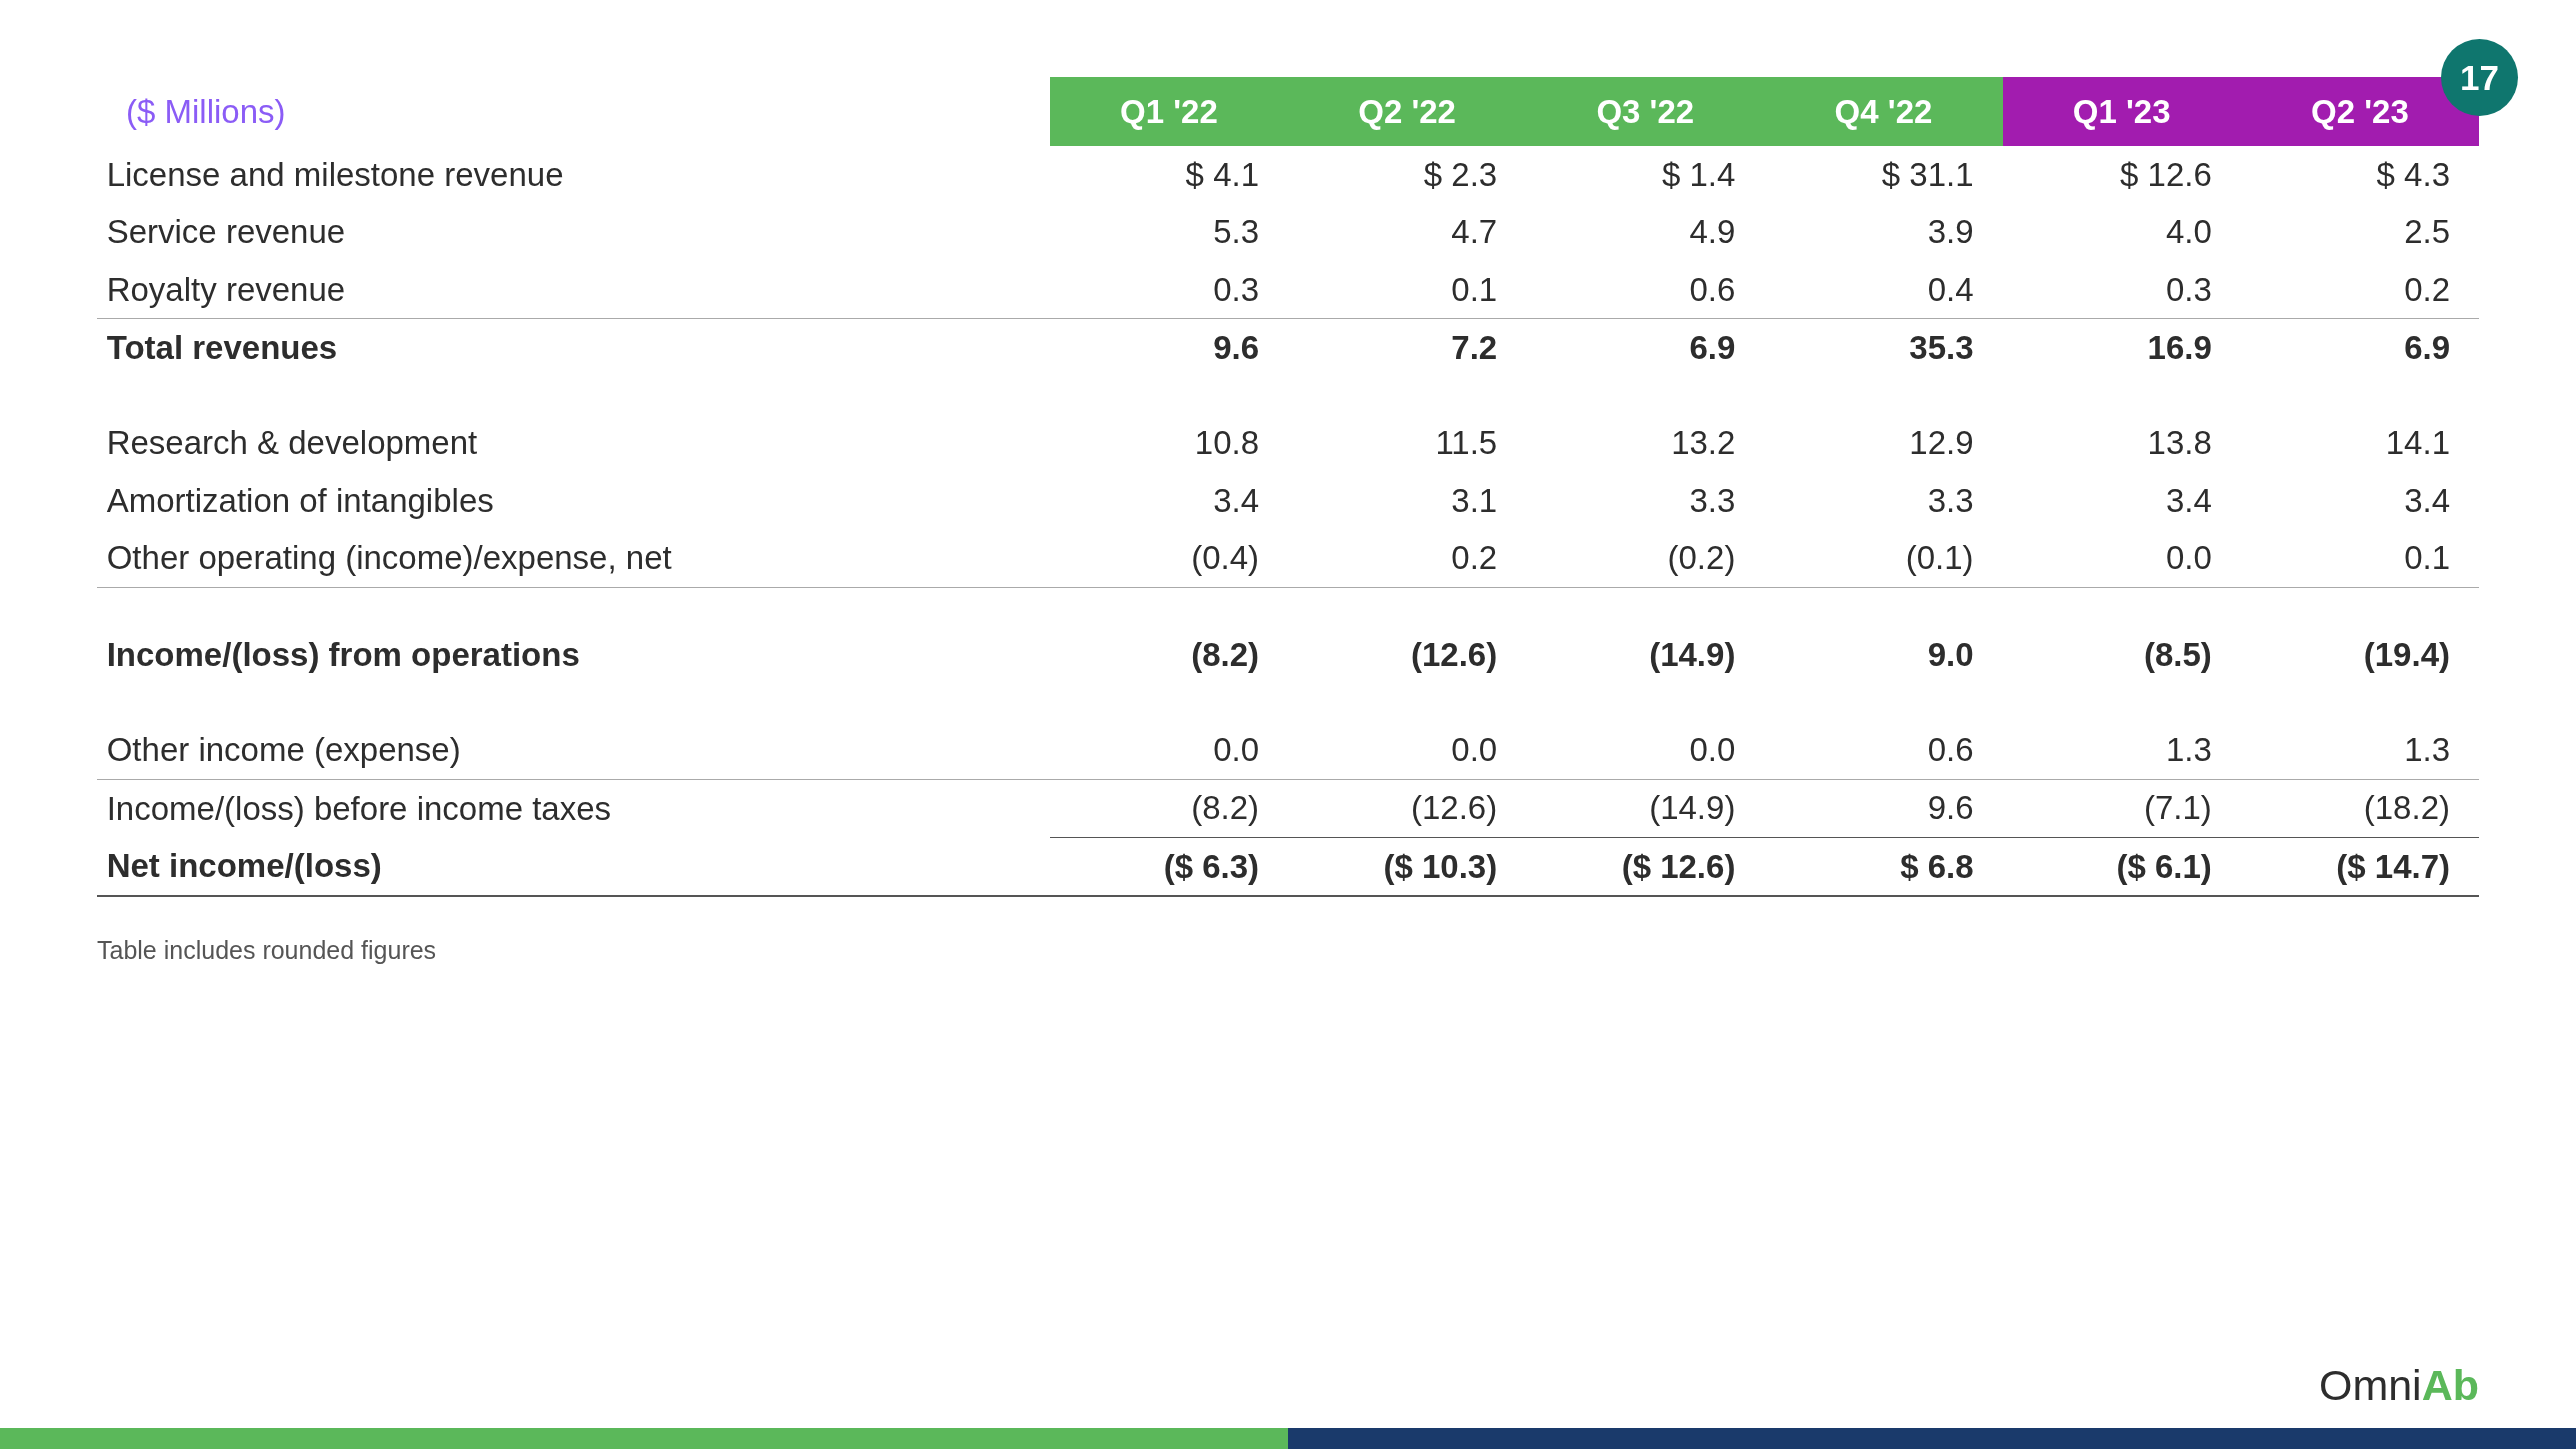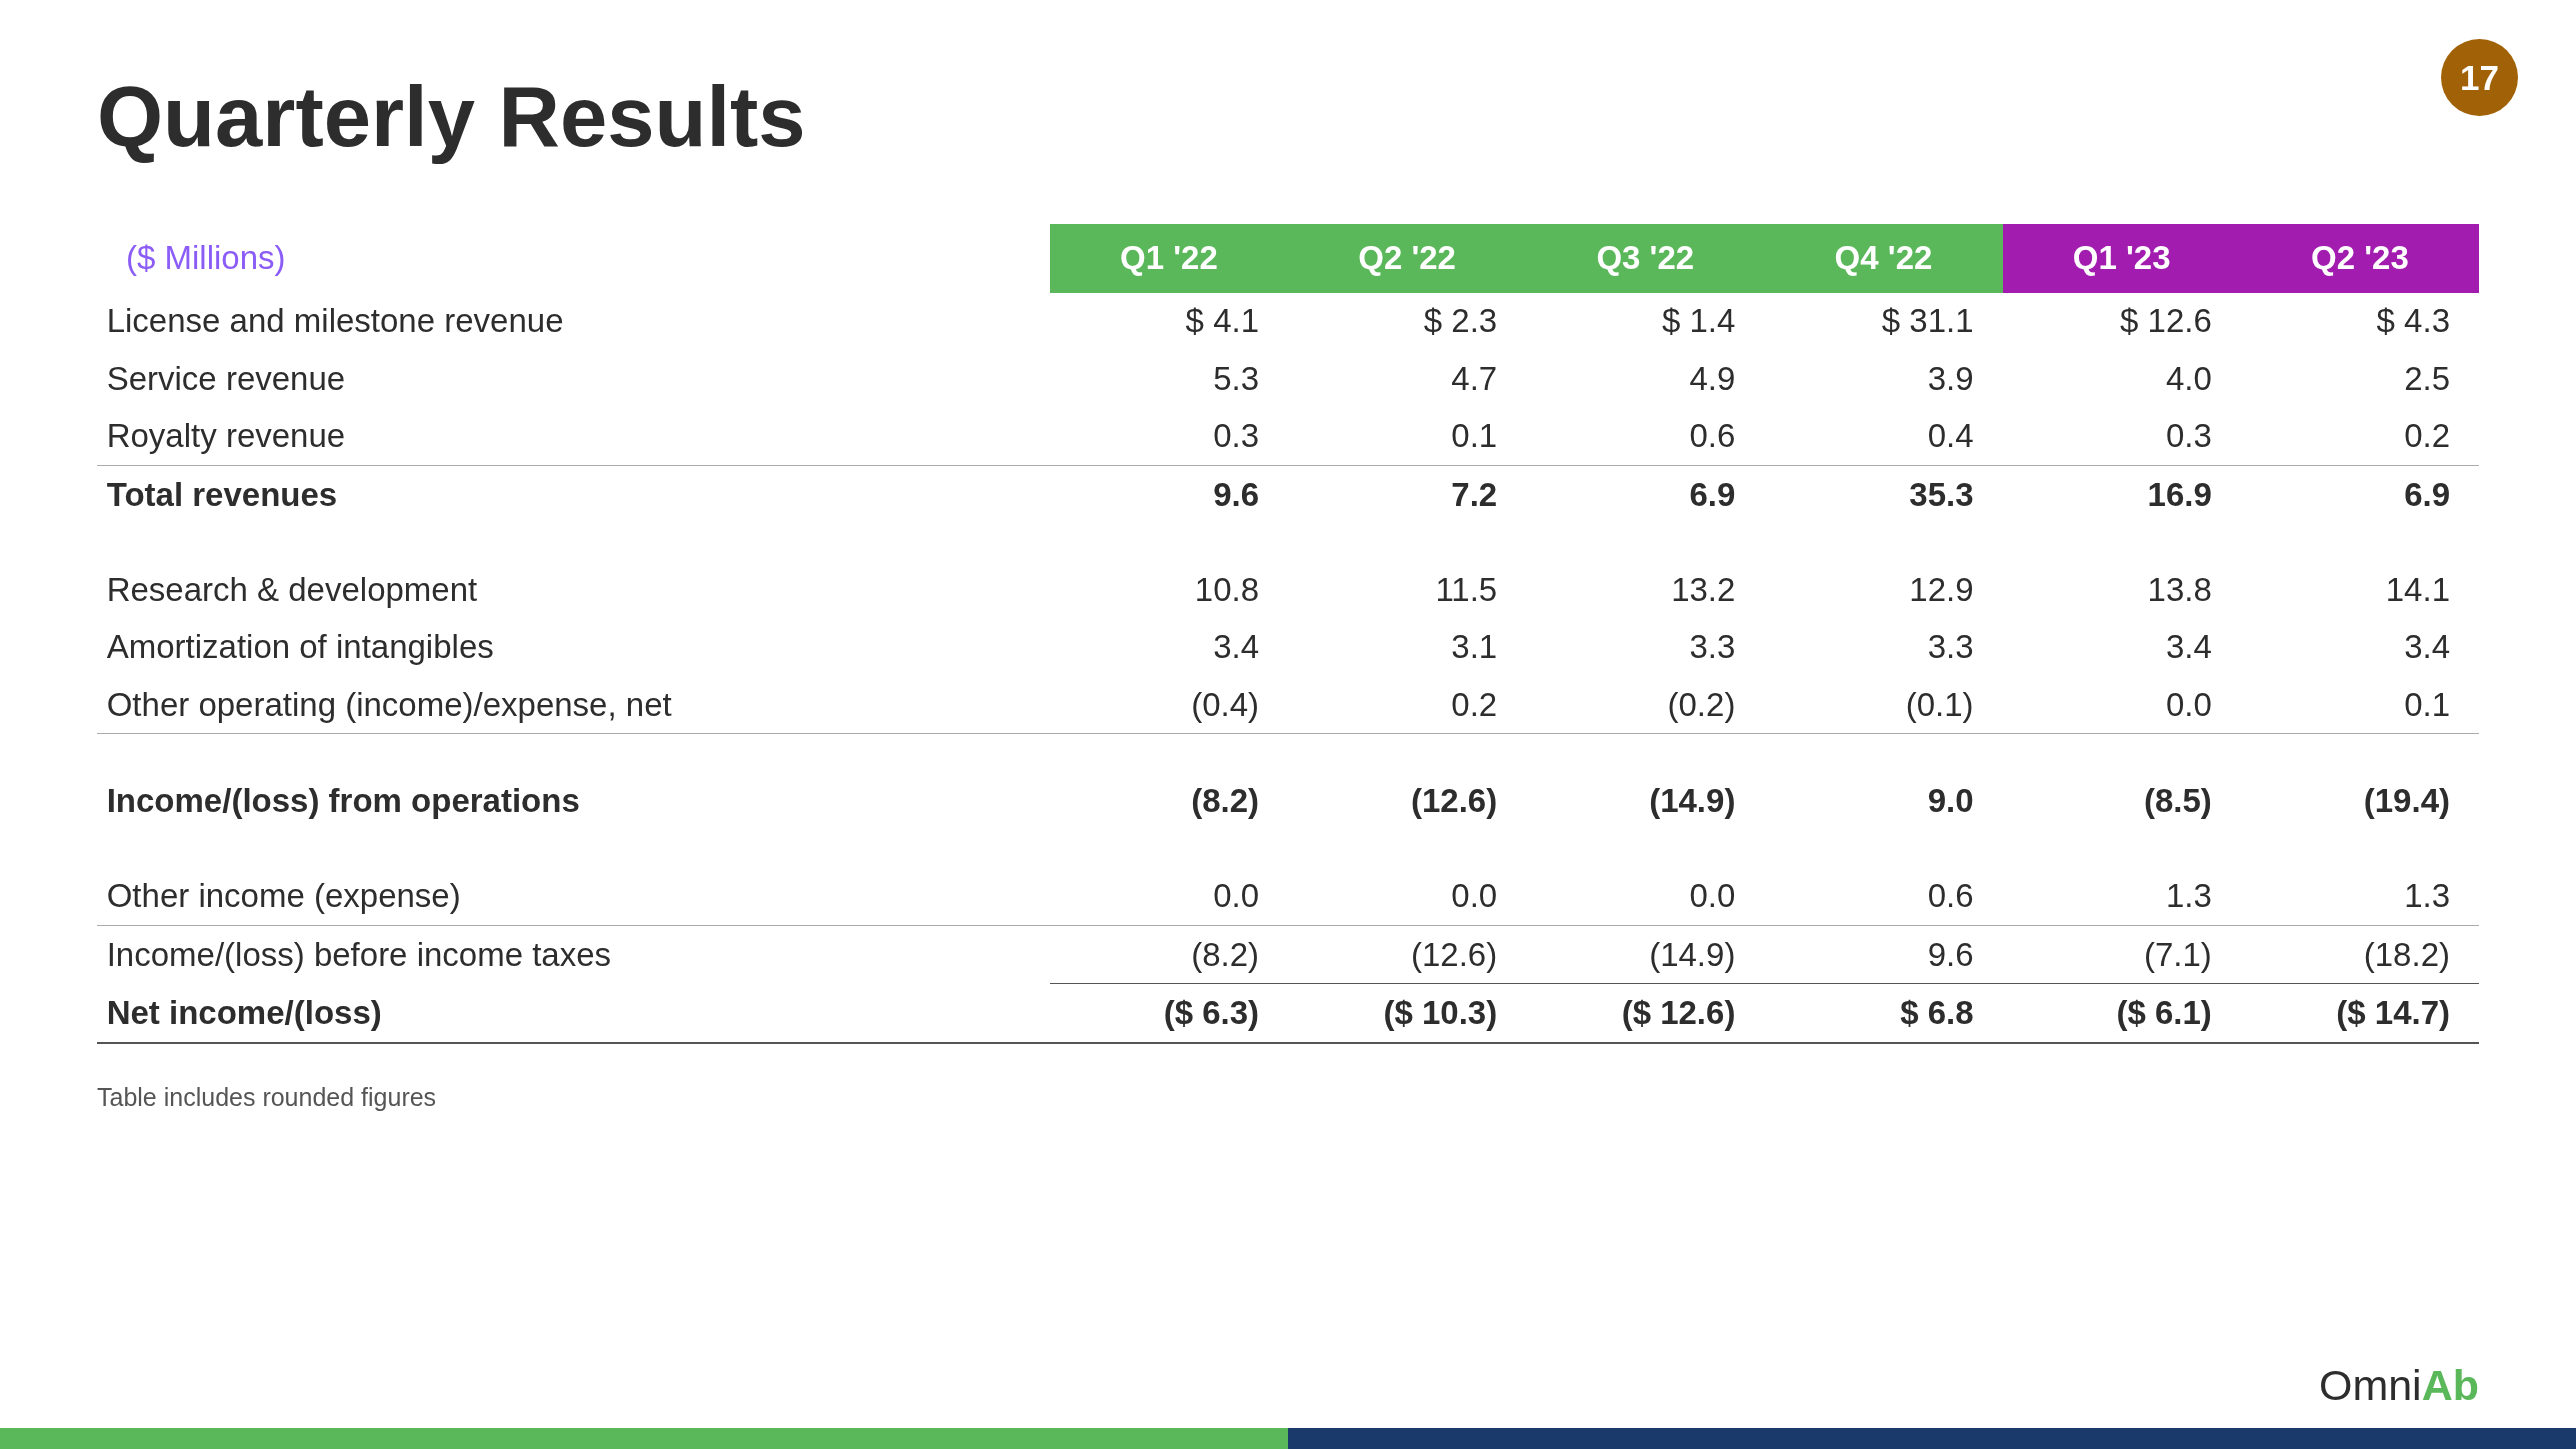--- a/index.html
+++ b/index.html
@@ -20,21 +20,21 @@
       padding: 58px 97px 58px 97px;
     }
 
     .top-right-badge {
       position: absolute;
       top: 39px;
       right: 58px;
       width: 77px;
       height: 77px;
       border-radius: 50%;
-      background: #a16207;
+      background: #0f766e;
       display: flex;
       align-items: center;
       justify-content: center;
       color: white;
       font-size: 35px;
       font-weight: bold;
     }
 
     .page-title {
       font-size: 85px;
@@ -154,21 +154,20 @@
       font-weight: 700;
     }
   </style>
 </head>
 <body>
 
 <div class="page-container">
 
   <div class="top-right-badge">17</div>
 
-  <h1 class="page-title">Quarterly Results</h1>
 
   <div class="table-wrapper">
     <table>
       <thead>
         <tr class="header-row">
           <th class="col-label">($ Millions)</th>
           <th class="col-data">Q1 '22</th>
           <th class="col-data">Q2 '22</th>
           <th class="col-data">Q3 '22</th>
           <th class="col-data">Q4 '22</th>

